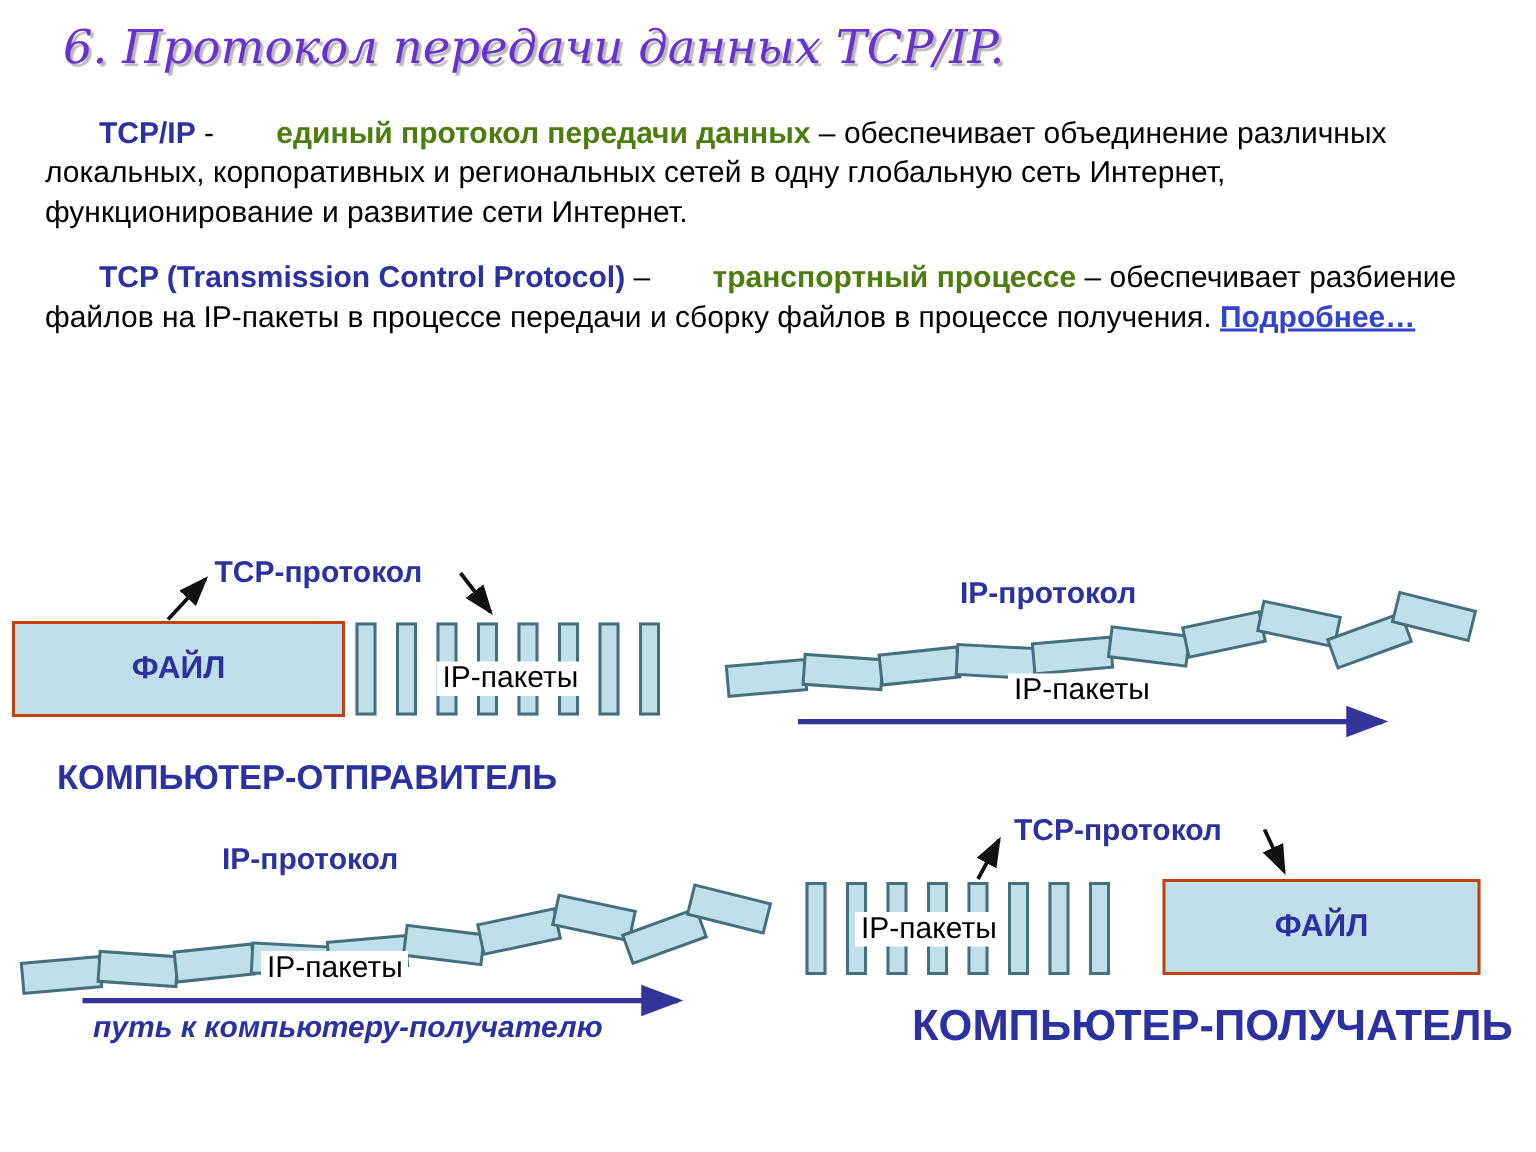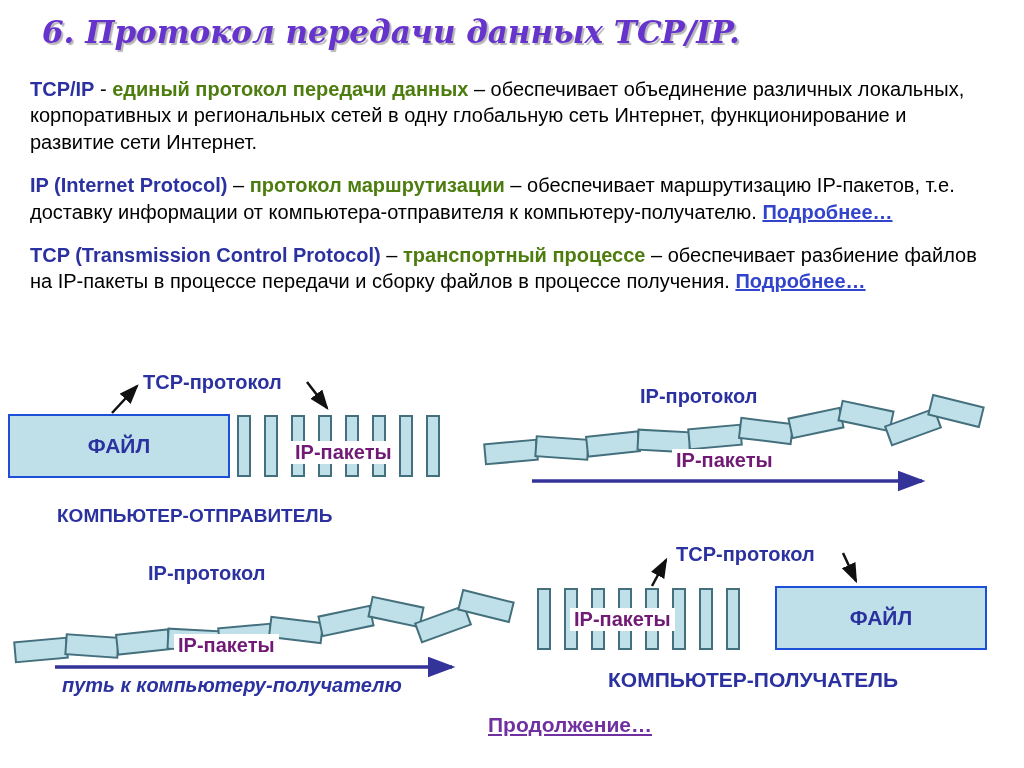--- a/index.html
+++ b/index.html
@@ -2,65 +2,64 @@
 <html><head>
 <meta charset="utf-8">
 <style>
   * { margin:0; padding:0; box-sizing:border-box; }
   html,body { width:1024px; height:768px; background:#ffffff; }
   body { font-family:"Liberation Sans", sans-serif; overflow:hidden; }
   .slide { position:relative; width:1024px; height:768px; background:#ffffff; }
 
   .title {
     position:absolute; left:42px; top:14px;
-    font-family:"DejaVu Serif", serif; font-style:italic; font-weight:bold;
+    font-family:"DejaVu Serif", serif; font-style:italic; font-weight:normal;
     font-size:31px; color:#6633CC;
     text-shadow:2px 2px 1px rgba(90,90,90,0.45);
     white-space:nowrap;
   }
 
   .intro { position:absolute; left:30px; top:76px; width:952px; font-size:20px; line-height:1.32; color:#000; }
   .intro p { margin-bottom:17px; }
-  .b { font-weight:bold; }
+  .b { font-weight:bold;margin-left:36px; }
   .blue { color:#2B32A0; }
   .purple { color:#4d7c0f; }
   .more { color:#3344CC; font-weight:bold; text-decoration:underline; cursor:pointer; }
 
   svg.overlay { position:absolute; left:0; top:0; z-index:1; pointer-events:none; }
 
   .dlabel { position:absolute; font-weight:bold; color:#2B32A0; font-size:20px; z-index:2; white-space:nowrap; }
   .box {
-    position:absolute; background:#BFE0E8; border:2px solid #1d4ed8;
+    position:absolute; background:#BFE0E8; border:2px solid #c2410c;
     display:flex; align-items:center; justify-content:center;
     font-weight:bold; font-size:21px; color:#2B32A0; z-index:2;
   }
   .bars { position:absolute; display:flex; gap:13px; z-index:2; }
   .bar { width:14px; height:62px; background:#BFE0E8; border:2px solid #44707E; }
   .overlabel {
-    position:absolute; font-weight:bold; color:#701a75; font-size:20px;
+    position:absolute; font-weight:normal; color:#000000; font-size:20px;
     background:#ffffff; padding:0 4px; z-index:3; white-space:nowrap;
   }
   .continue {
     position:absolute; left:488px; top:713px;
     font-weight:bold; font-size:21px; color:#7030A0;
     text-decoration:underline; cursor:pointer; z-index:3;
   }
   .chain-rect { fill:#BFE0E8; stroke:#44707E; stroke-width:2; }
 </style>
 </head>
 <body>
 
 <div class="slide">
 
   <h1 class="title">6. Протокол передачи данных TCP/IP.</h1>
 
   <div class="intro">
     <p><span class="b blue">TCP/IP</span><span> - </span><span class="b purple">единый протокол передачи данных</span><span> – обеспечивает объединение различных локальных, корпоративных и региональных сетей в одну глобальную сеть Интернет, функционирование и развитие сети Интернет.</span></p>
 
-    <p><span class="b blue">IP (Internet Protocol)</span><span> – </span><span class="b purple">протокол маршрутизации</span><span> – обеспечивает маршрутизацию IP-пакетов, т.е. доставку информации от компьютера-отправителя к компьютеру-получателю. </span><span class="more">Подробнее…</span></p>
 
     <p><span class="b blue">TCP (Transmission Control Protocol)</span><span> – </span><span class="b purple">транспортный процессе</span><span> – обеспечивает разбиение файлов на IP-пакеты в процессе передачи и сборку файлов в процессе получения. </span><span class="more">Подробнее…</span></p>
   </div>
 
   <svg class="overlay" width="1024" height="768" viewBox="0 0 1024 768">
     <defs>
       <marker id="arrowBlue" markerWidth="9" markerHeight="8" refX="7" refY="3" orient="auto" markerUnits="strokeWidth">
         <path d="M0,0 L8,3 L0,6 Z" fill="#333399"></path>
       </marker>
       <marker id="arrowDark" markerWidth="9" markerHeight="8" refX="7" refY="3" orient="auto" markerUnits="strokeWidth">
@@ -120,21 +119,21 @@
     <div class="bar"></div>
     <div class="bar"></div>
     <div class="bar"></div>
     <div class="bar"></div>
     <div class="bar"></div>
     <div class="bar"></div>
   </div>
 
   <div class="overlabel" style="left:291px; top:441px;">IP-пакеты</div>
 
-  <div class="dlabel" style="left:57px; top:505px; font-size:19px;">КОМПЬЮТЕР-ОТПРАВИТЕЛЬ</div>
+  <div class="dlabel" style="left:38px; top:505px; font-size:23px;">КОМПЬЮТЕР-ОТПРАВИТЕЛЬ</div>
 
   <div class="dlabel" style="left:640px; top:385px;">IP-протокол</div>
   <div class="overlabel" style="left:672px; top:449px;">IP-пакеты</div>
 
   <div class="dlabel" style="left:148px; top:562px;">IP-протокол</div>
   <div class="overlabel" style="left:174px; top:634px;">IP-пакеты</div>
   <div class="dlabel" style="left:62px; top:674px;font-style:italic;">путь к компьютеру-получателю</div>
 
   <div class="dlabel" style="left:676px; top:543px;">TCP-протокол</div>
 
@@ -148,17 +147,16 @@
     <div class="bar"></div>
     <div class="bar"></div>
   </div>
 
   <div class="overlabel" style="left:570px; top:608px;">IP-пакеты</div>
 
   <div class="box" style="left:775px; top:586px; width:212px; height:64px;">
     <span>ФАЙЛ</span>
   </div>
 
-  <div class="dlabel" style="left:608px; top:668px; font-size:21px;">КОМПЬЮТЕР-ПОЛУЧАТЕЛЬ</div>
+  <div class="dlabel" style="left:608px; top:668px; font-size:29px;">КОМПЬЮТЕР-ПОЛУЧАТЕЛЬ</div>
 
-  <div class="continue">Продолжение…</div>
 
 </div>
 
 </body></html>

